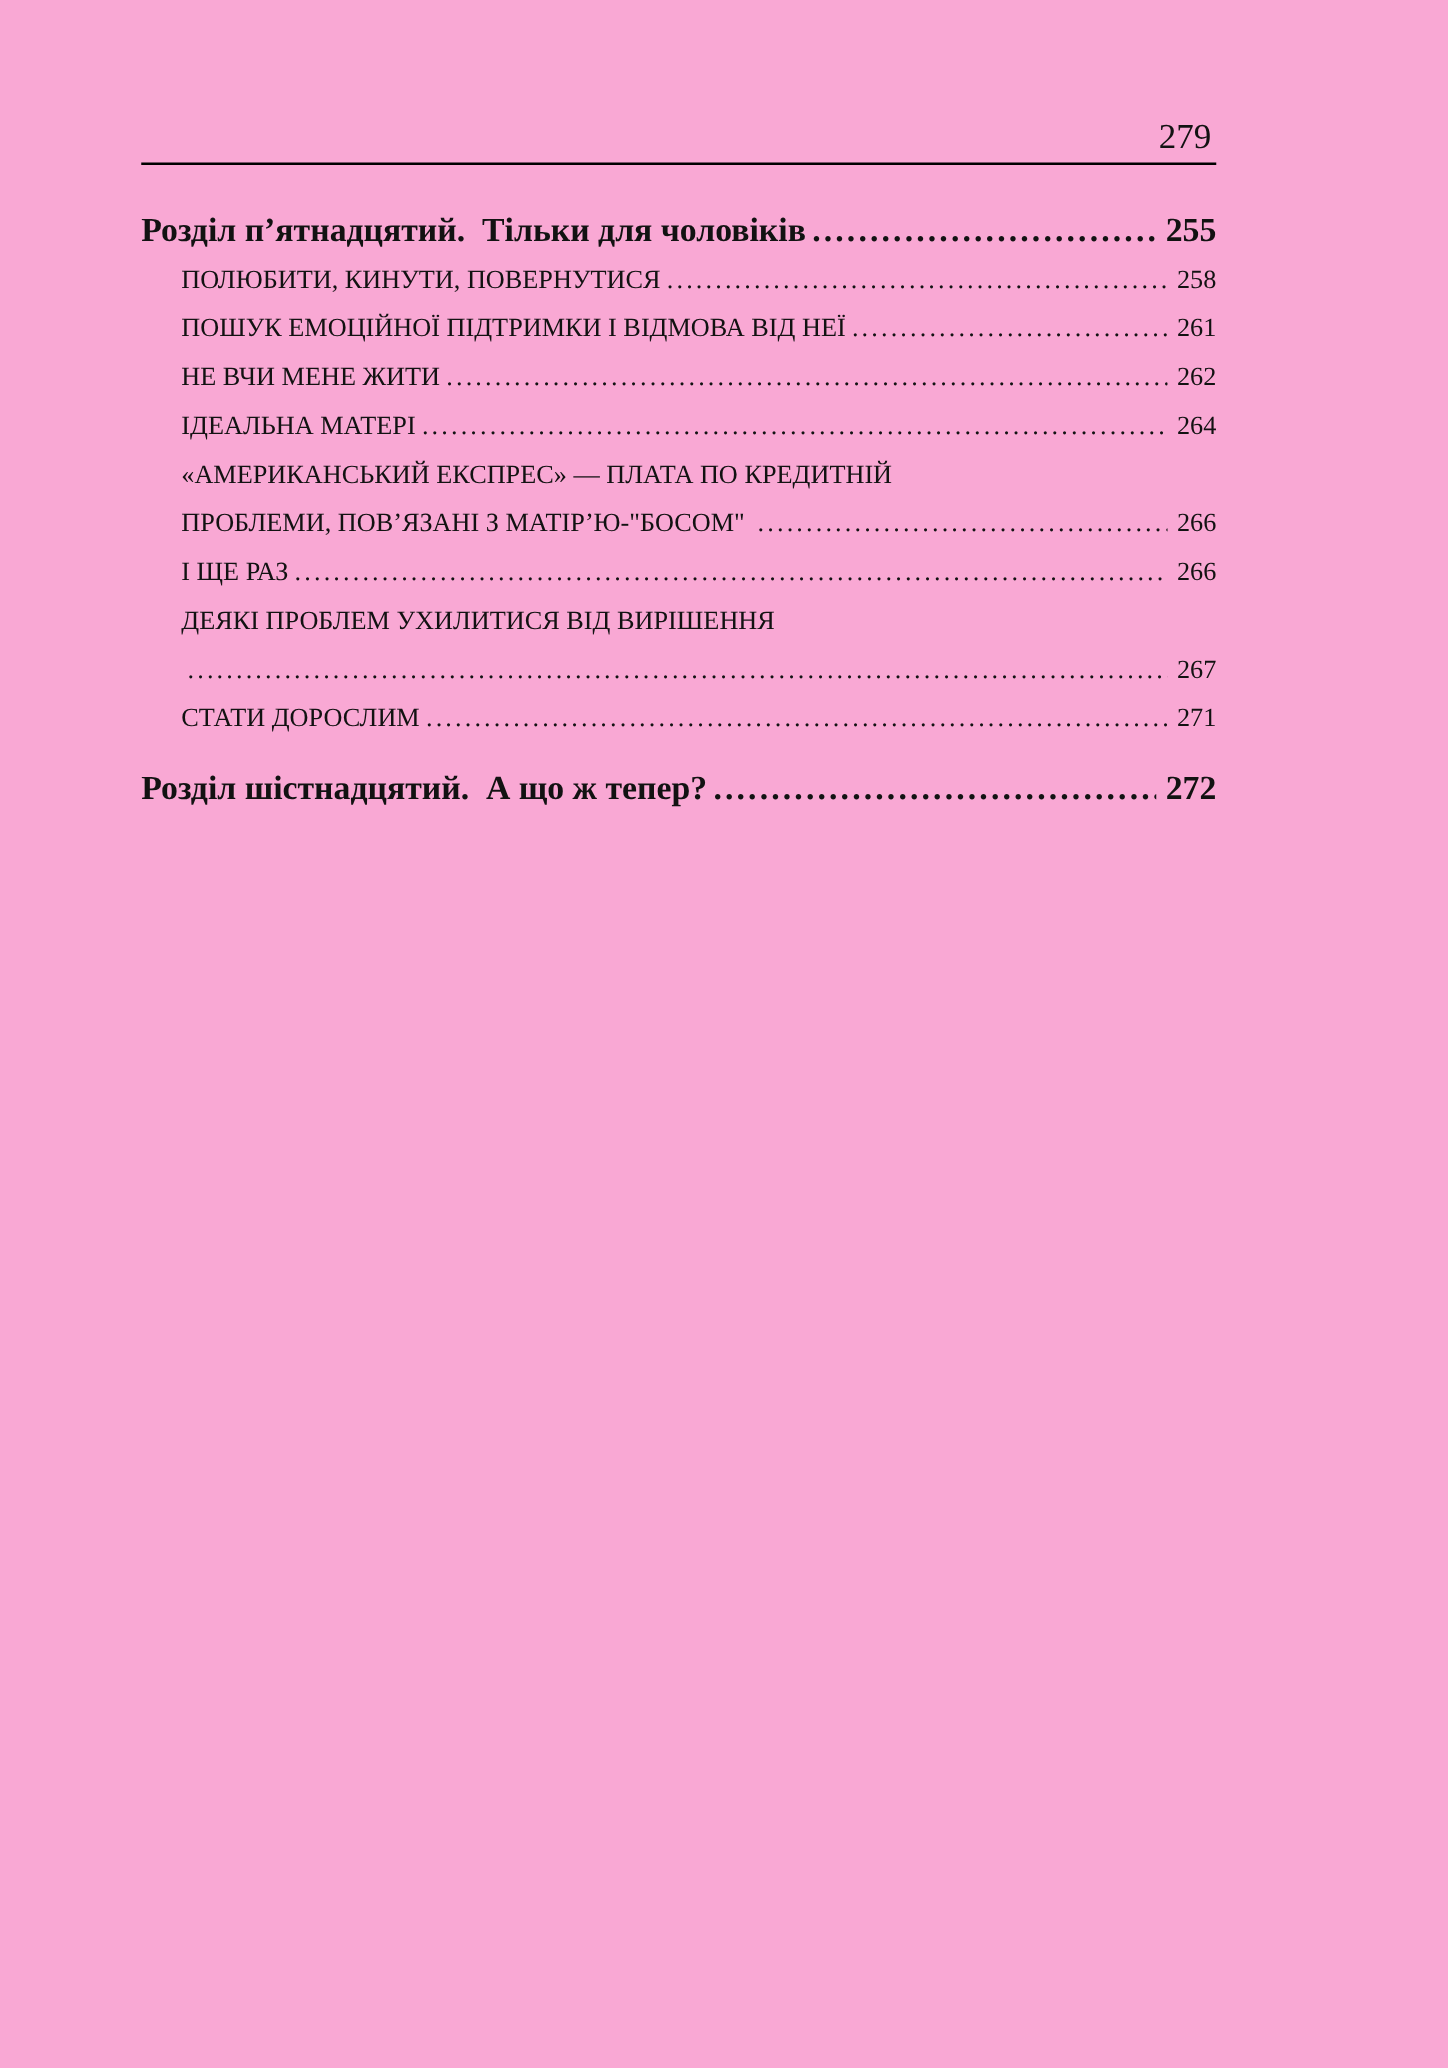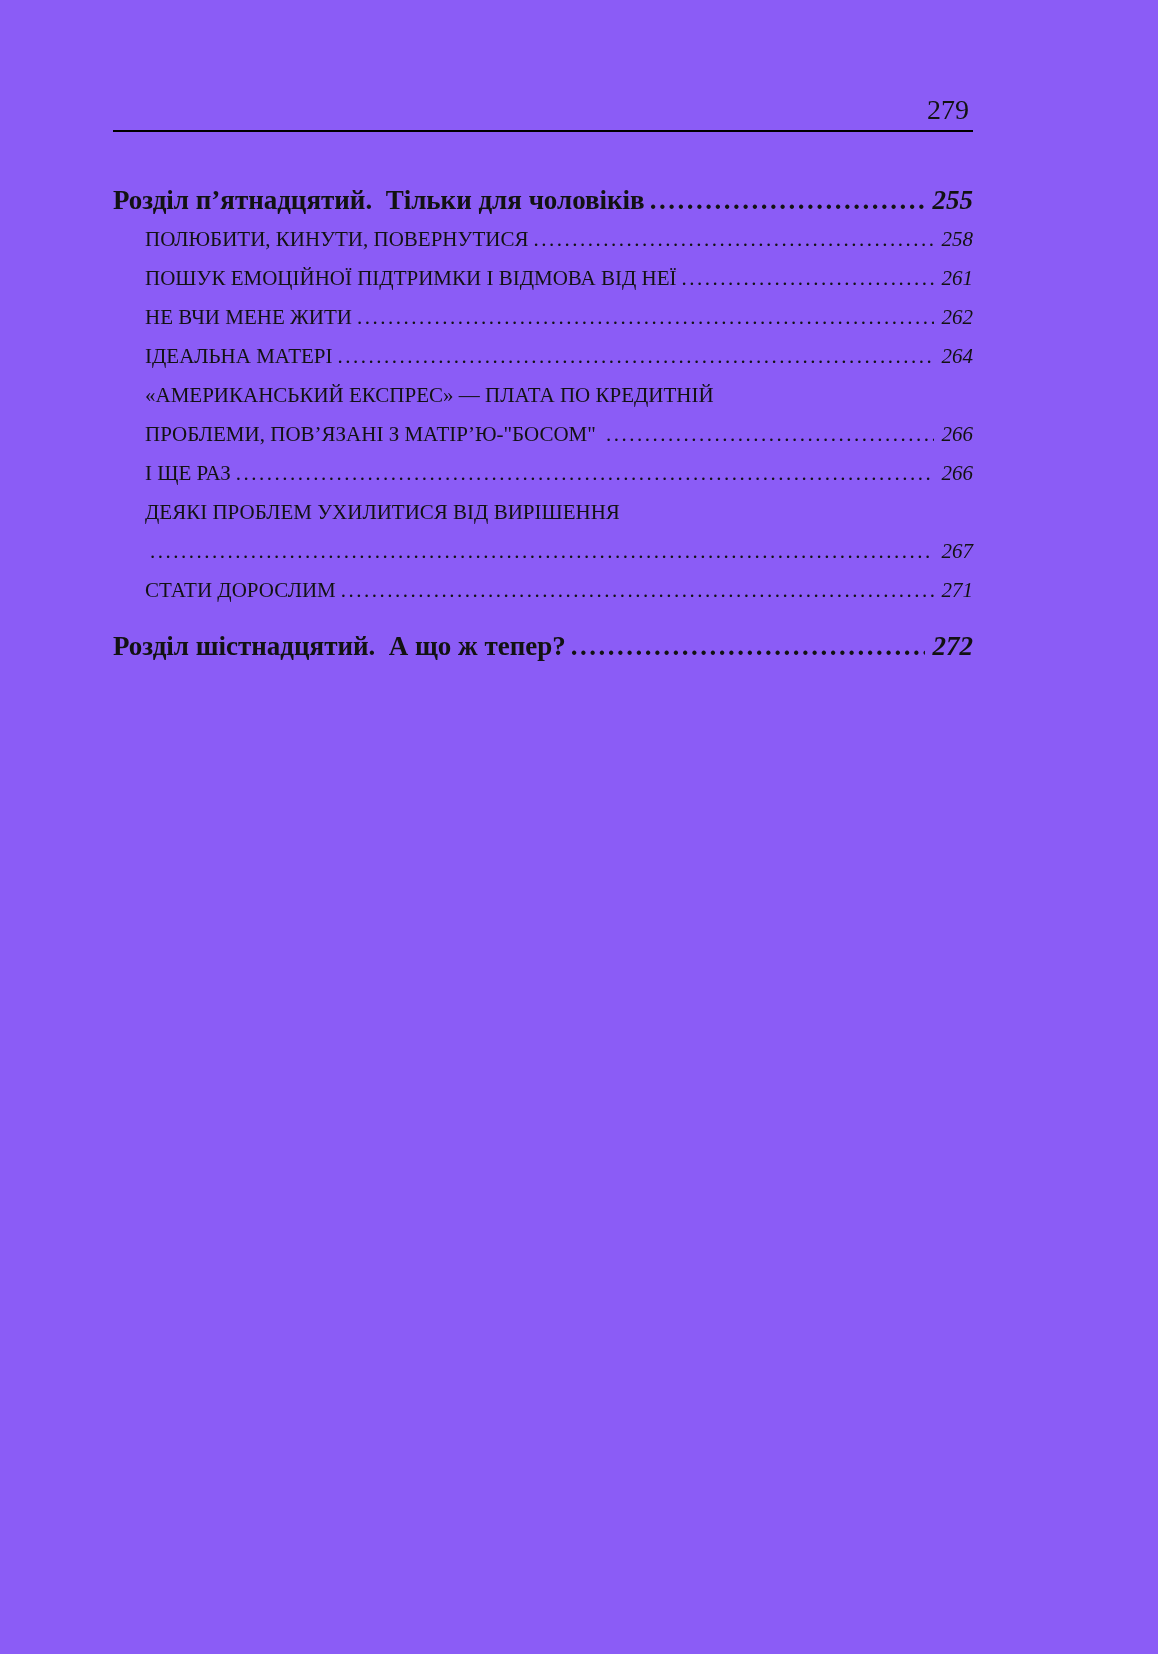--- a/index.html
+++ b/index.html
@@ -4,21 +4,21 @@
 <style>
   html, body {
     margin: 0;
     padding: 0;
     background: #ffffff;
   }
   .sheet {
     position: relative;
     width: 1158px;
     height: 1654px;
-    background: #8b5cf6;
+    background: #f9a8d4;
     color: #121212;
     font-family: "Liberation Serif", "DejaVu Serif", serif;
     overflow: hidden;
     box-sizing: border-box;
   }
   .content {
     position: absolute;
     left: 113px;
     top: 0;
     width: 860px;
@@ -31,21 +31,21 @@
     font-size: 28px;
     line-height: 30px;
     padding-right: 4px;
   }
   .rule {
     margin-top: 5px;
     border-bottom: 2px solid #000000;
     height: 0;
   }
   .toc {
-    padding-top: 32px;
+    padding-top: 16px;
   }
   .toc-entry {
     font-size: 21px;
     line-height: 39px;
   }
   .toc-entry.chapter {
     font-weight: bold;
     font-size: 27px;
     margin-top: 17px;
   }
@@ -73,21 +73,20 @@
     min-width: 0;
   }
   .leader::after {
     content: "..................................................................................................................................................................................................................................................................";
     letter-spacing: 2.5px;
   }
   .toc-page {
     flex: 0 0 auto;
     padding-left: 6px;
     text-align: left;
-    font-style: italic;
   }
 </style>
 </head>
 <body>
 
 <div class="sheet">
   <div class="content">
     <div class="page-header">
       <div class="page-number">279</div>
       <div class="rule"></div>

